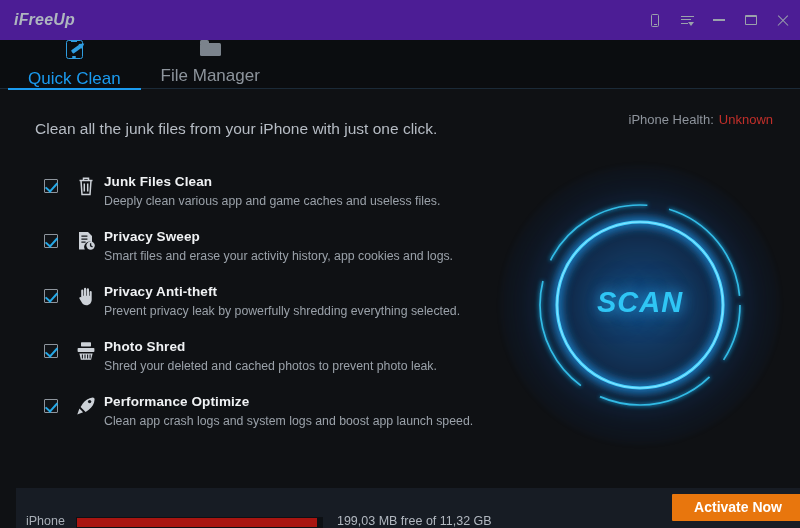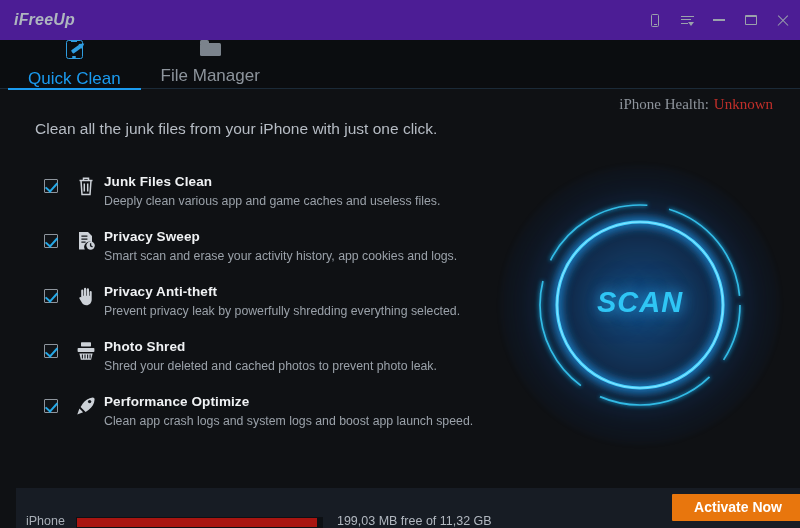--- a/index.html
+++ b/index.html
@@ -76,22 +76,22 @@
   .ico-folder { position:relative; width:21px; height:16px; }
   .ico-folder .tab-t { position:absolute; left:0; top:0; width:9px; height:4px; background:#7b838c; border-radius:1.5px 2px 0 0; }
   .ico-folder .bd { position:absolute; left:0; top:3px; width:21px; height:13px; background:#7b838c; border-radius:1.5px; }
 
   
   .headline {
     position:absolute; left:35px; top:120px;
     font-size:15.5px; color:#b6bcc4;
   }
   .health {
-    position:absolute; right:27px; top:96px;
-    font-size:15px; color:#8e949c;font-family:Liberation Serif, serif;
+    position:absolute; right:27px; top:112px;
+    font-size:13px; color:#8e949c;
   }
   .health .val { color:#c12f2a; margin-left:5px; }
 
   .options { position:absolute; left:44px; top:173px; width:430px; }
   .opt { position:relative; height:55px; }
   .opt .cb {
     position:absolute; left:0; top:6px; width:14px; height:14px;
     border:1px solid #8e959d; background:#111418; border-radius:1px; cursor:pointer;
   }
   .opt .cb:after {
@@ -232,21 +232,21 @@
       <div class="oico">
         <svg viewBox="0 0 24 24" width="24" height="24">
           <path class="gf" d="M5 3h9l4 4v6.2a5.4 5.4 0 0 0-7.2 7.3H5z"></path>
           <path d="M7.4 7.2h6M7.4 10.2h6M7.4 13.2h4.2" stroke="#14181d" stroke-width="1.3" fill="none"></path>
           <circle cx="16.6" cy="16.6" r="4.2" class="gf"></circle>
           <path d="M16.6 14.2v2.6l1.9 1.1" stroke="#14181d" stroke-width="1.3" fill="none"></path>
         </svg>
       </div>
       <div class="txt">
         <div class="t">Privacy Sweep</div>
-        <div class="d">Smart scan and erase your activity history, app cookies and logs.</div>
+        <div class="d">Smart files and erase your activity history, app cookies and logs.</div>
       </div>
     </div>
 
     <div class="opt">
       <div class="cb"></div>
       <div class="oico">
         <svg viewBox="0 0 24 24" width="24" height="24">
           <path class="gf" d="M7.2 13.2V6.6a1.1 1.1 0 0 1 2.2 0v5.1h.6V4.9a1.1 1.1 0 0 1 2.2 0v6.8h.6V5.4a1.1 1.1 0 0 1 2.2 0v6.3h.6V8.1a1.05 1.05 0 0 1 2.1 0v7.3c0 3.4-2.3 5.8-5.2 5.8-2.3 0-3.7-1-4.7-2.7l-2.4-4a1.1 1.1 0 0 1 1.8-1.2z"></path>
         </svg>
       </div>

